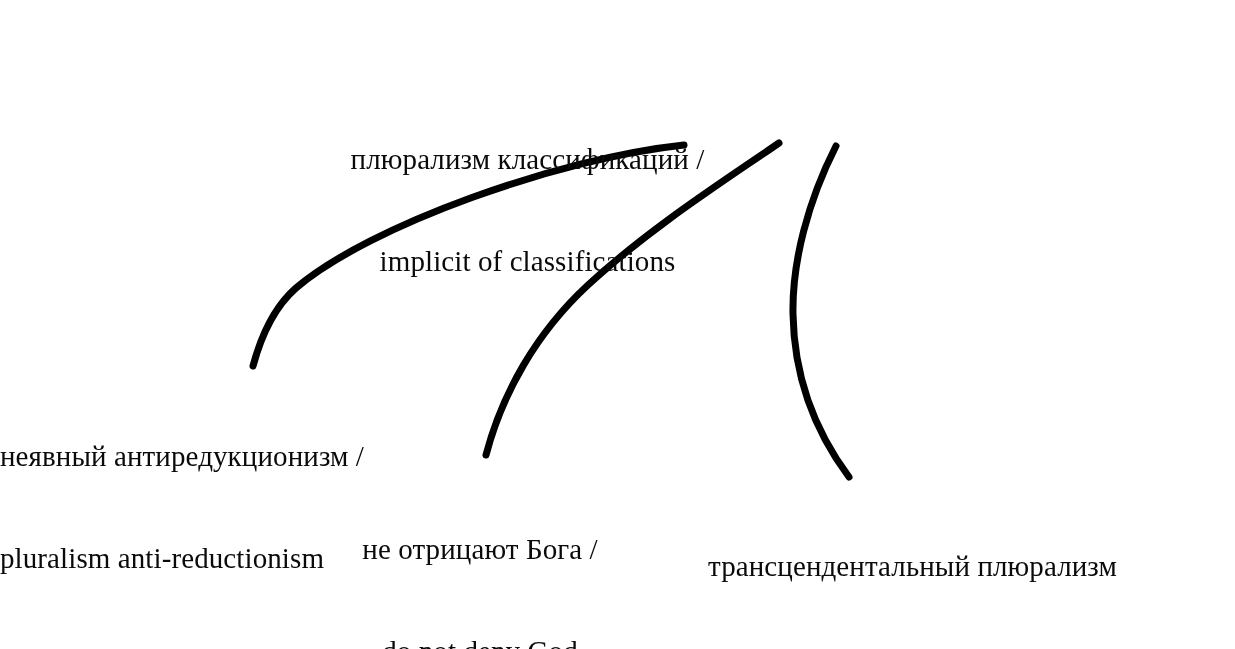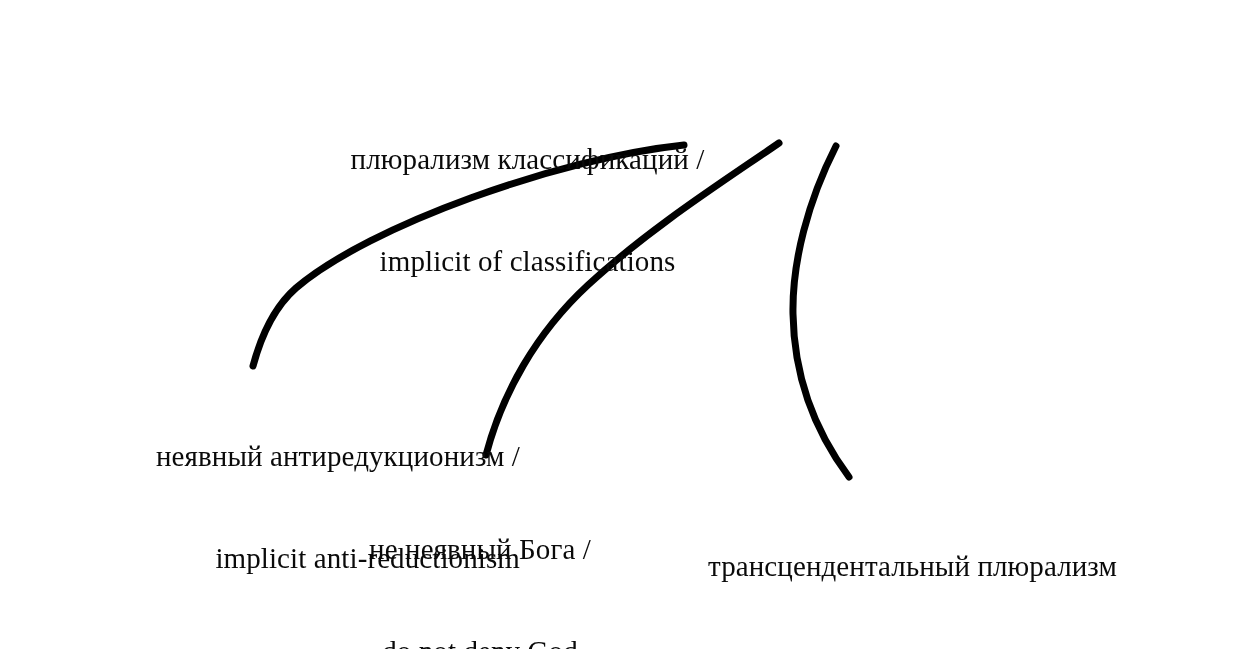--- a/index.html
+++ b/index.html
@@ -39,21 +39,21 @@
     top: 74px;
     width: 1235px;
     text-align: center;
     padding-right: 180px;
     box-sizing: border-box;
   }
   .node-left {
     left: 0px;
     top: 371px;
     width: 520px;
-    text-align: right;
+    text-align: left;
   }
   .node-mid {
     left: 300px;
     top: 464px;
     width: 360px;
     text-align: center;
   }
   .node-right {
     left: 660px;
     top: 481px;
@@ -72,25 +72,25 @@
     <path d="M 836 146 C 808 201 792 262 793 314 C 794 374 814 430 849 477" fill="none" stroke="#000000" stroke-width="7" stroke-linecap="round" stroke-linejoin="round"></path>
   </svg>
 
   <div class="node node-root">
     <div>плюрализм классификаций /</div>
     <div>implicit of classifications</div>
   </div>
 
   <div class="node node-left">
     <div>неявный антиредукционизм /</div>
-    <div>implicit anti-reductionism</div>
+    <div>pluralism anti-reductionism</div>
   </div>
 
   <div class="node node-mid">
-    <div>не неявный Бога /</div>
+    <div>не отрицают Бога /</div>
     <div>do not deny God</div>
   </div>
 
   <div class="node node-right">
     <div>трансцендентальный плюрализм</div>
     
     
   </div>
 
 </div>

